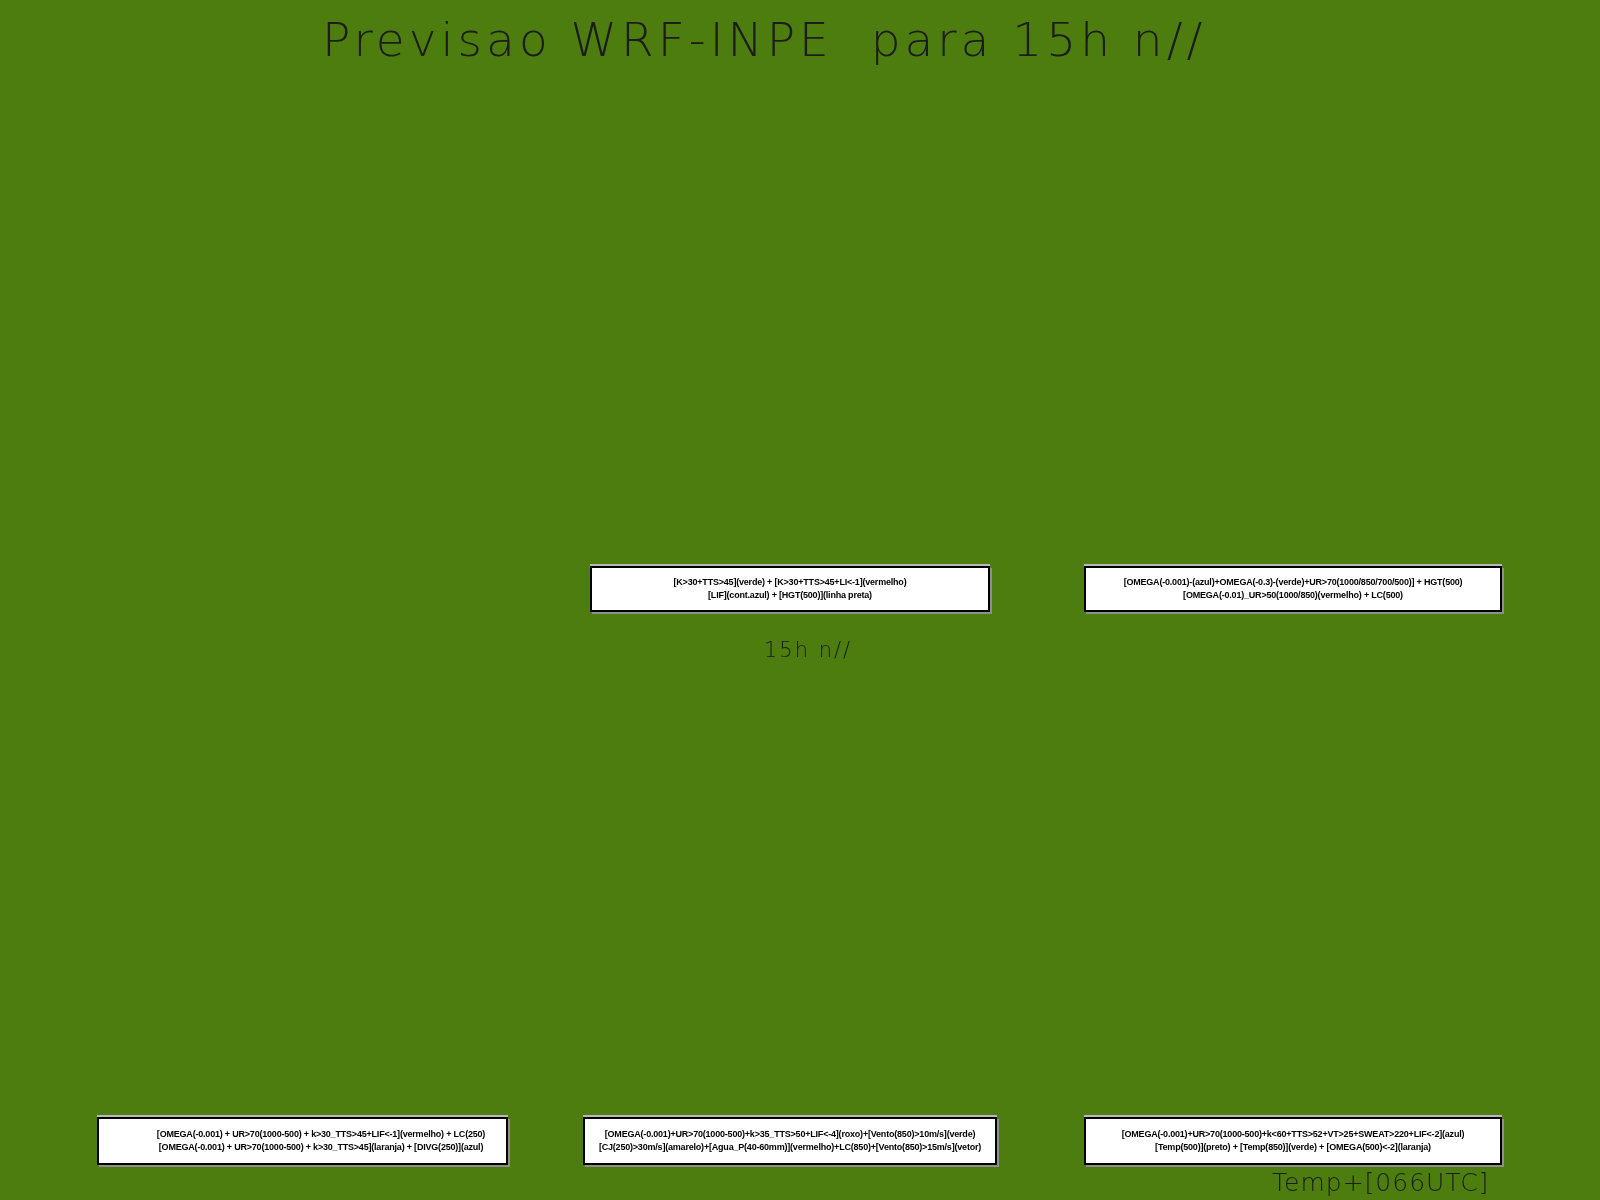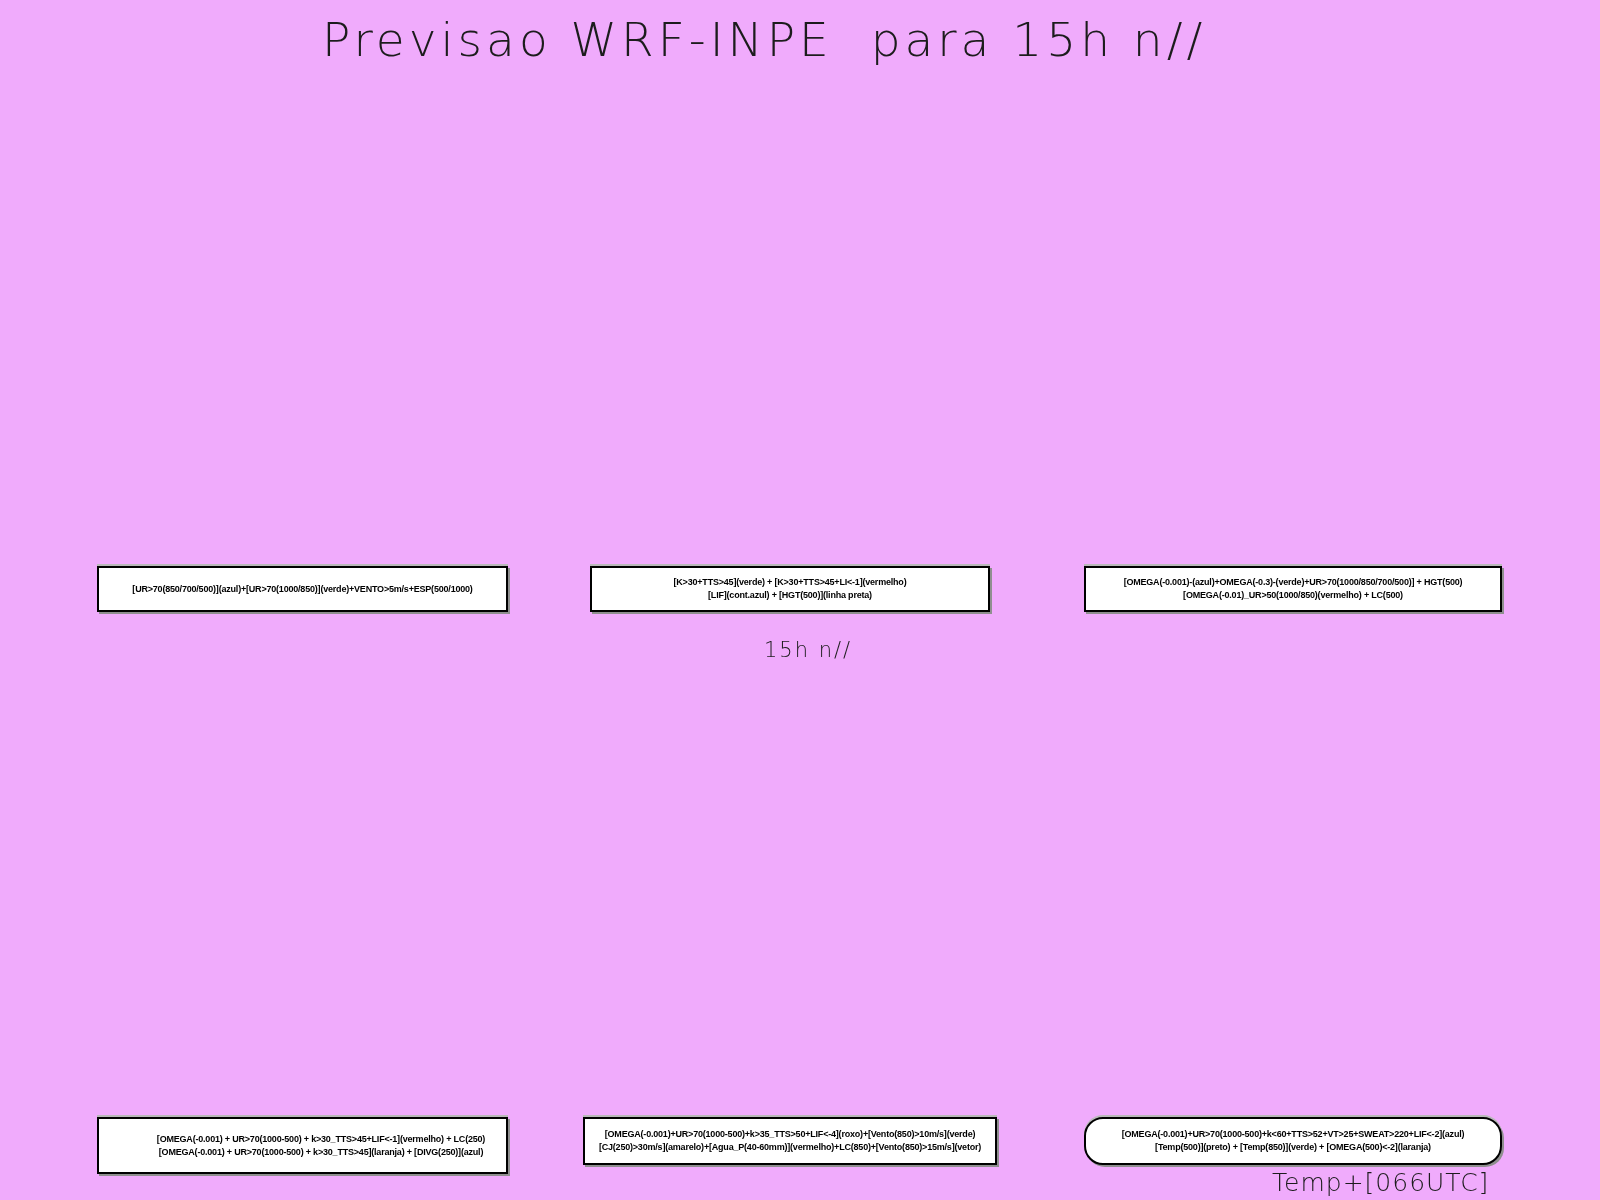--- a/index.html
+++ b/index.html
@@ -8,21 +8,21 @@
     background: #ffffff;
     width: 1600px;
     height: 1200px;
     overflow: hidden;
     font-family: "Liberation Sans", sans-serif;
   }
   .canvas {
     position: relative;
     width: 1600px;
     height: 1200px;
-    background: #f0abfc;
+    background: #4d7c0f;
     color: #000000;
   }
   
   .plotter {
     position: absolute;
     font-family: "DejaVu Sans", sans-serif;
     font-weight: 300;
     color: #1c1c1c;
     white-space: pre;
   }
@@ -62,35 +62,31 @@
     font-size: 9px;
     letter-spacing: -0.2px;
     line-height: 13px;
     color: #000000;
     white-space: pre;
     text-align: center;
   }
   #box-top-left      { left: 97px;   top: 566px;  width: 411px; height: 46px; }
   #box-top-center    { left: 590px;  top: 566px;  width: 400px; height: 46px; align-items: center; }
   #box-top-right     { left: 1084px; top: 566px;  width: 418px; height: 46px; justify-content: center; }
-  #box-bottom-left   { left: 97px;   top: 1117px; width: 411px; height: 57px; padding-left: 37px; }
+  #box-bottom-left   { left: 97px;   top: 1117px; width: 411px; height: 48px; padding-left: 37px; }
   #box-bottom-center { left: 583px;  top: 1117px; width: 414px; height: 48px; }
-  #box-bottom-right  { left: 1084px; top: 1117px; width: 418px; height: 48px; border-radius: 19px; }
+  #box-bottom-right  { left: 1084px; top: 1117px; width: 418px; height: 48px; }
 </style>
 </head>
 <body>
 
 <div class="canvas">
 
   <div class="plotter title">Previsao WRF-INPE  para 15h n//</div>
 
-  <div class="legend-box" id="box-top-left">
-    <div class="legend-line">[UR&gt;70(850/700/500)](azul)+[UR&gt;70(1000/850)](verde)+VENTO&gt;5m/s+ESP(500/1000)</div>
-    <div class="legend-line"></div>
-  </div>
 
   <div class="legend-box" id="box-top-center">
     <div class="legend-line">[K&gt;30+TTS&gt;45](verde) + [K&gt;30+TTS&gt;45+LI&lt;-1](vermelho)</div>
     <div class="legend-line">[LIF](cont.azul) + [HGT(500)](linha preta)</div>
   </div>
 
   <div class="legend-box" id="box-top-right">
     <div class="legend-line">[OMEGA(-0.001)-(azul)+OMEGA(-0.3)-(verde)+UR&gt;70(1000/850/700/500)] + HGT(500)</div>
     <div class="legend-line">[OMEGA(-0.01)_UR&gt;50(1000/850)(vermelho) + LC(500)</div>
   </div>

